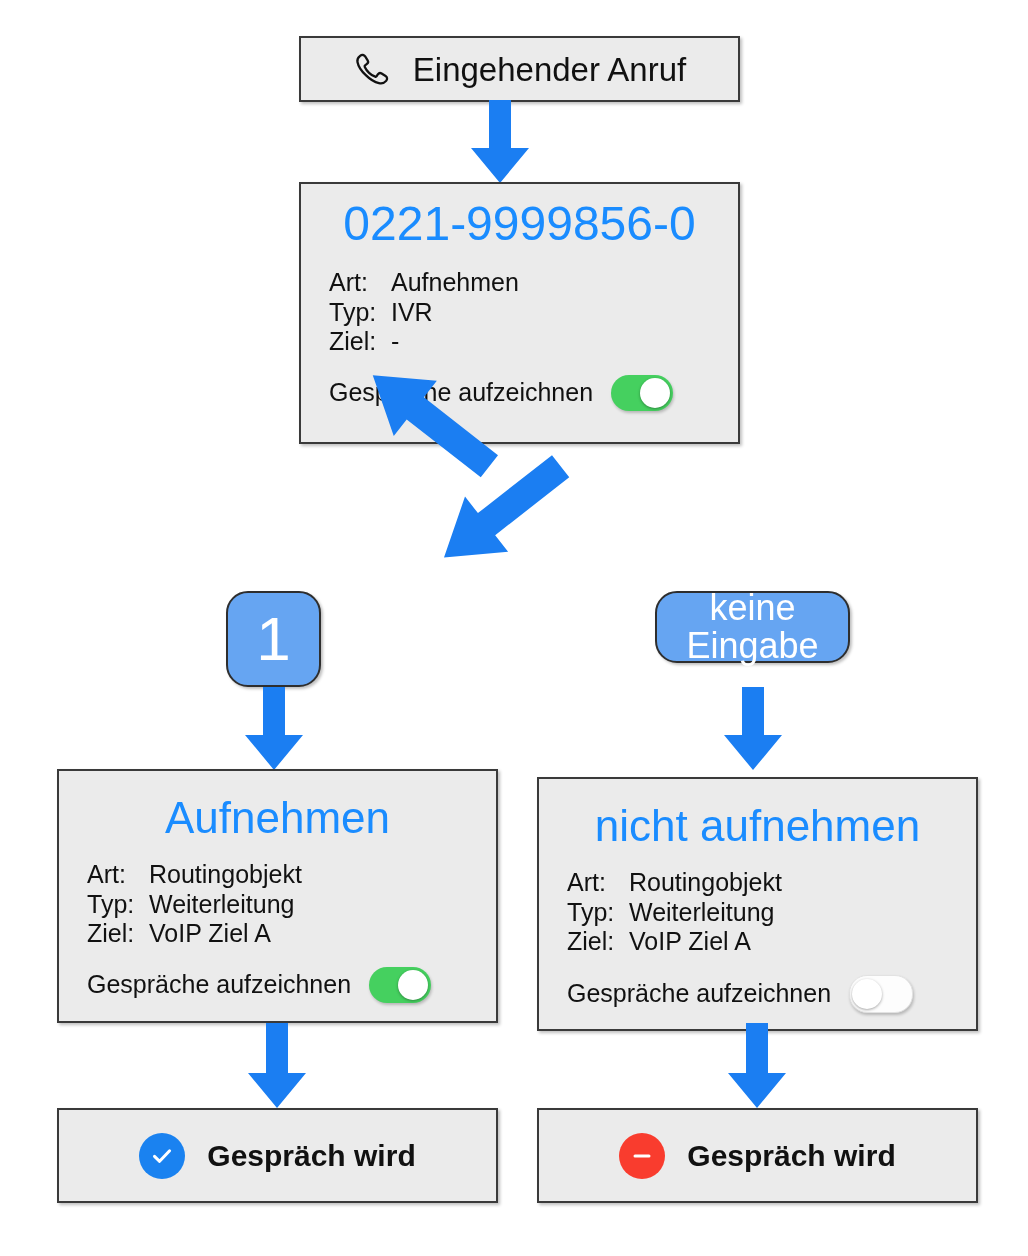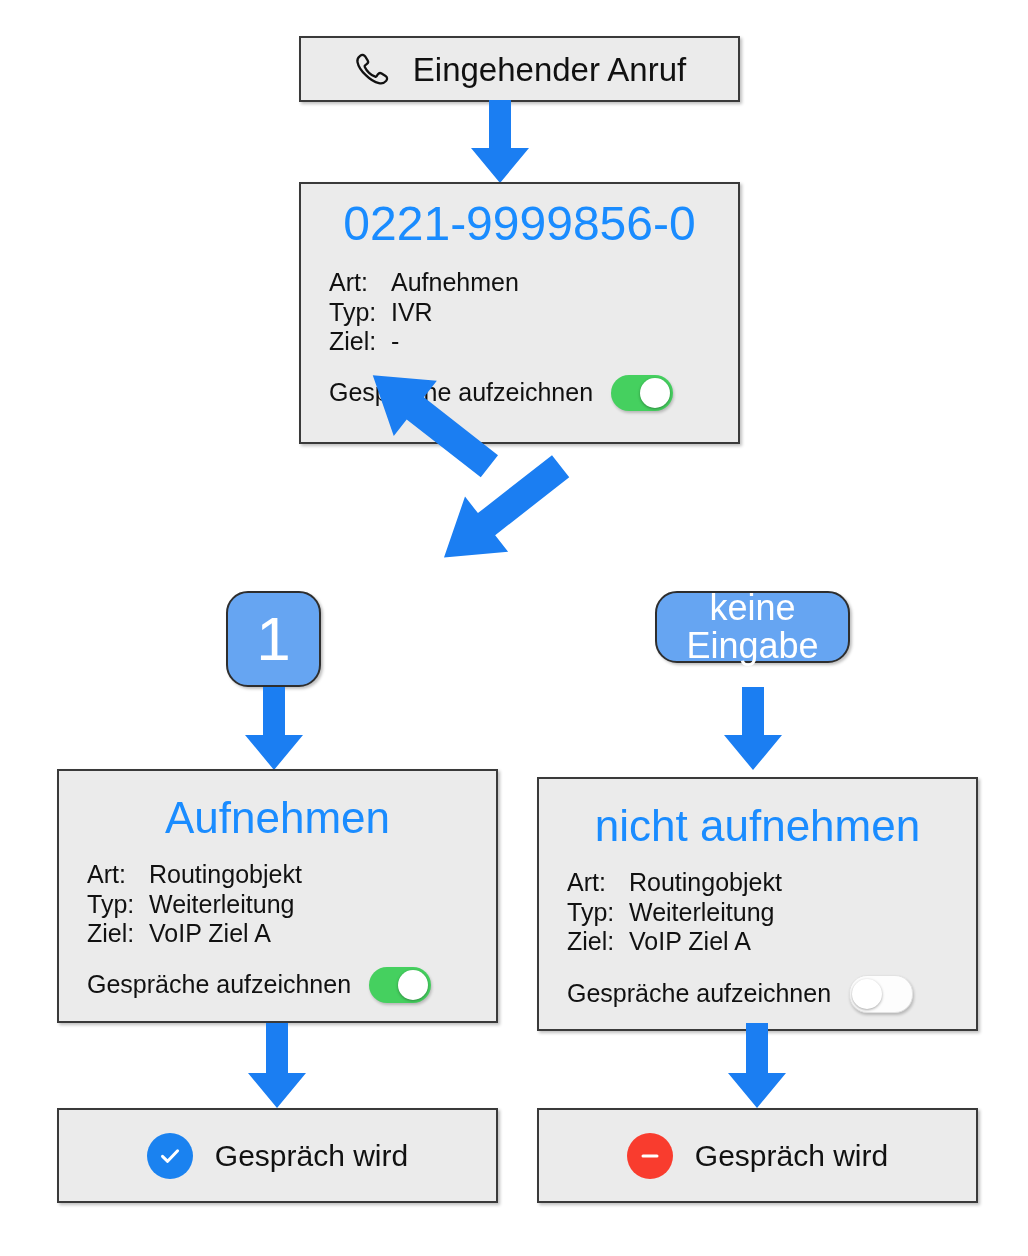--- a/index.html
+++ b/index.html
@@ -88,20 +88,21 @@
   
   #node-record{left:57px;top:769px;width:441px;height:254px;}
   #node-norecord{left:537px;top:769px;width:441px;height:254px;margin-top:8px;}
   #node-record .title,#node-norecord .title{font-size:44px;padding-top:25px;}
 
   
   .result{
     height:95px;
     display:flex;align-items:center;justify-content:center;gap:22px;
     padding:0 14px;
+    font-weight:bold;
   }
   #node-result-yes{left:57px;top:1108px;width:441px;}
   #node-result-no{left:537px;top:1108px;width:441px;}
   .result .rtext{font-size:30px;color:#111;text-align:center;line-height:1.12;}
   .status-dot{
     width:46px;height:46px;border-radius:50%;flex:0 0 auto;
     display:flex;align-items:center;justify-content:center;
   }
   .status-dot.ok{background:#1a82f0;}
   .status-dot.no{background:#f93c2e;}

